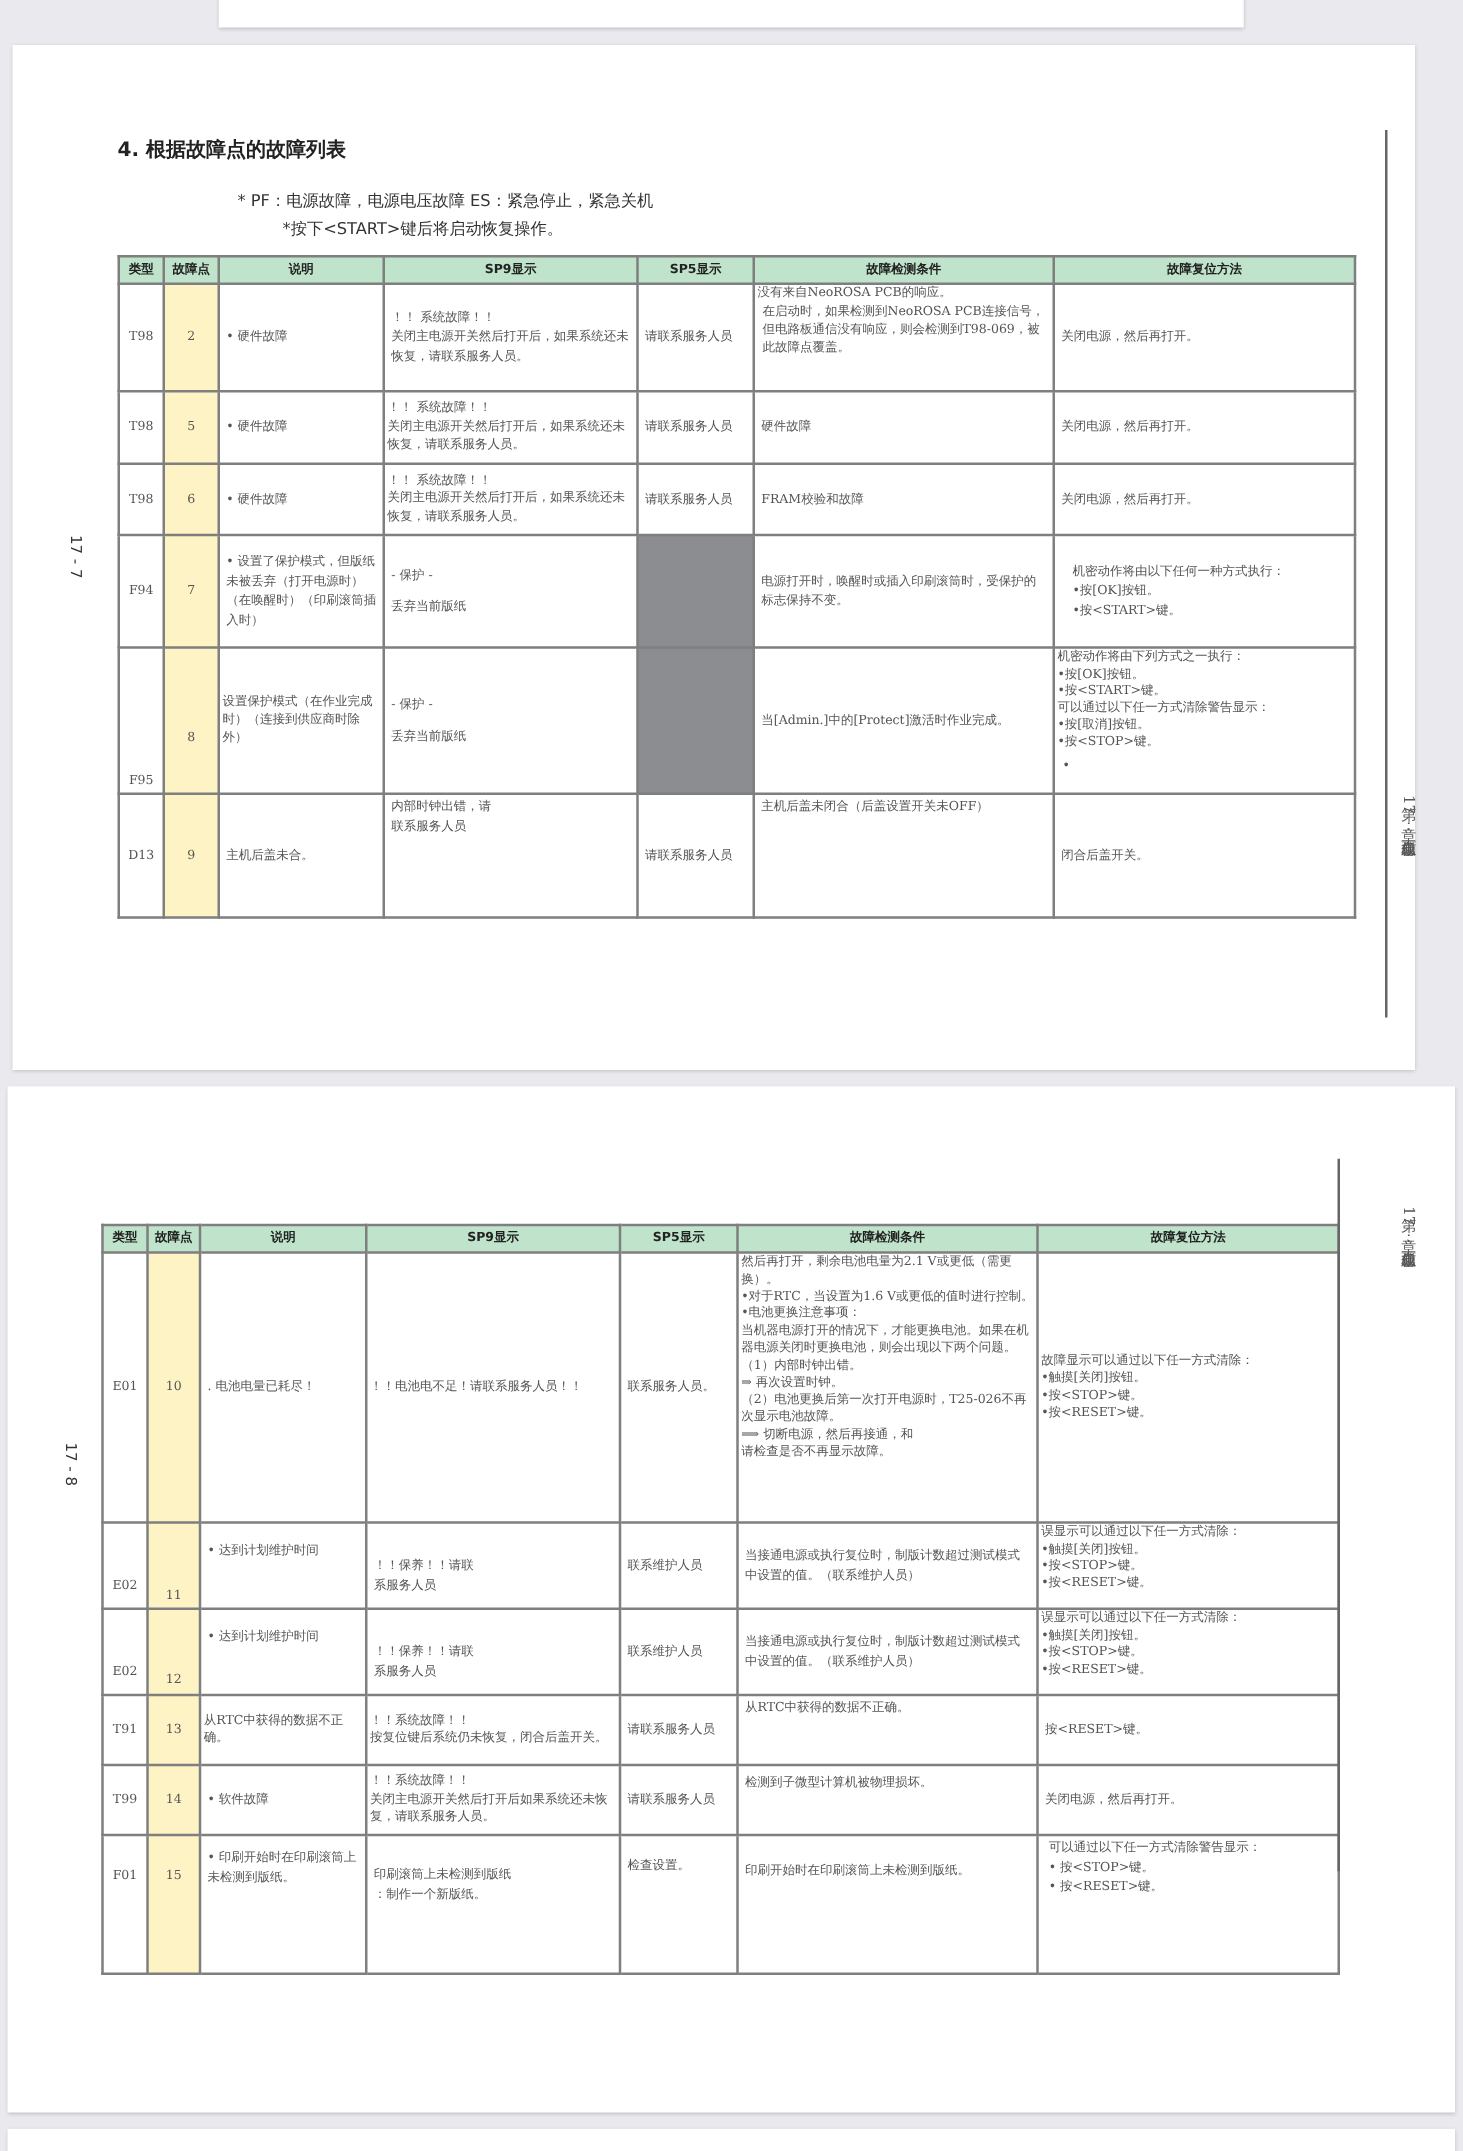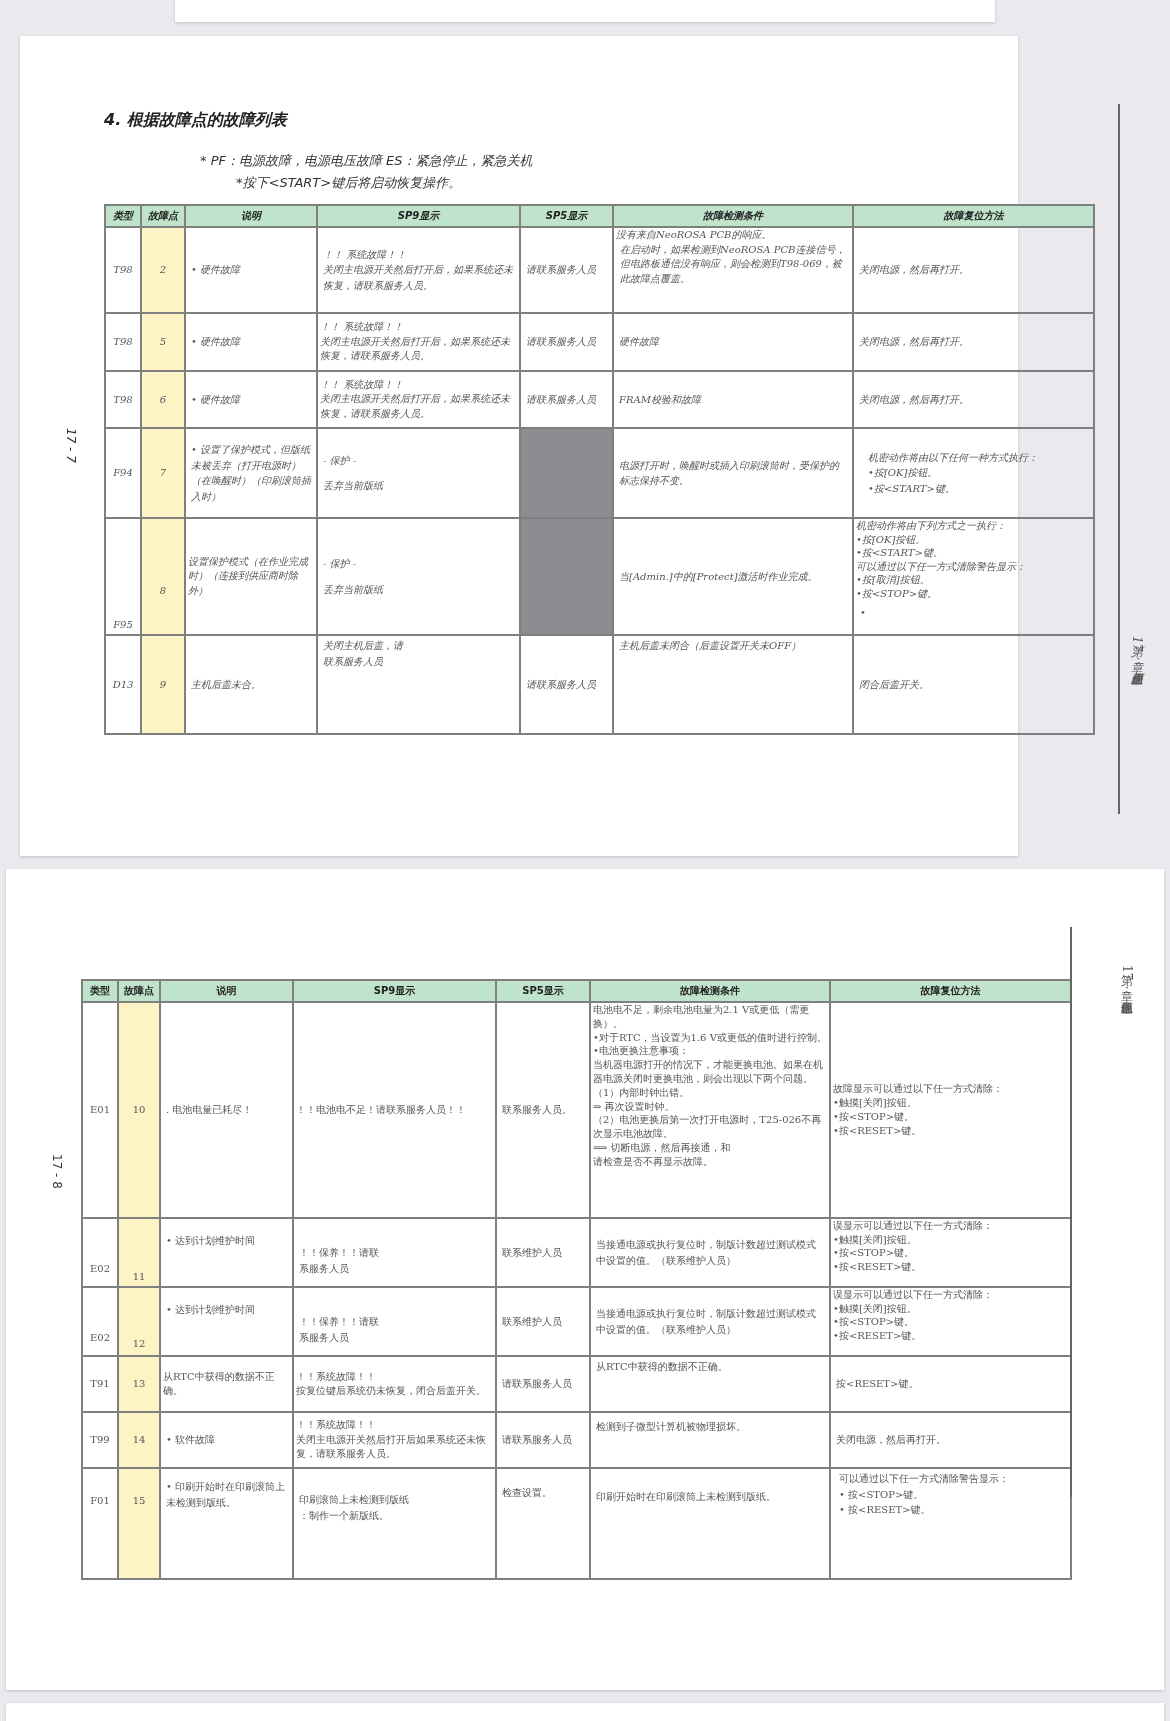--- a/index.html
+++ b/index.html
@@ -7,21 +7,21 @@
     width:1170px; height:1721px; overflow:hidden; position:relative;
     background:#e9e9ee;
     font-family:"DejaVu Serif", "Liberation Serif", serif;
     color:#444;
   }
   .page {
     position:absolute; background:#fff;
     box-shadow:0 1px 3px rgba(0,0,0,0.18);
   }
   .page-top { left:175px; top:-4px; width:820px; height:26px; }
-  .page1 { left:20px; top:36px; width:998px; height:820px;font-style:italic; }
+  .page1 { left:10px; top:36px; width:1122px; height:820px; }
   .page2 { left:6px; top:869px; width:1158px; height:821px; }
   .page3 { left:6px; top:1703px; width:1158px; height:30px; }
 
   .section-title {
     position:absolute; left:84px; top:74px;
     font-family:"DejaVu Sans", "Liberation Sans", sans-serif;
     font-size:16px; font-weight:bold; color:#222;
   }
   .note {
     position:absolute; left:180px;
@@ -175,21 +175,21 @@
             <span class="line">•按[取消]按钮。</span>
             <span class="line">•按&lt;STOP&gt;键。</span>
             <span class="line" style="margin-top:6px;padding-left:4px">•</span>
           </td>
       </tr>
       <tr style="height:99px">
         <td class="c-type">D13</td>
         <td class="c-point">9</td>
         <td>主机后盖未合。</td>
         <td class="top">
-            <span class="line">关闭主机后盖，请</span>
+            <span class="line">内部时钟出错，请</span>
             <span class="line">联系服务人员</span>
           </td>
         <td>请联系服务人员</td>
         <td class="top">主机后盖未闭合（后盖设置开关未OFF）</td>
         <td>闭合后盖开关。</td>
       </tr>
     </tbody>
   </table>
 
   <div class="side-num">17 - 7</div>
@@ -220,21 +220,21 @@
       </tr>
     </thead>
     <tbody>
       <tr style="height:216px">
         <td class="c-type">E01</td>
         <td class="c-point">10</td>
         <td>. 电池电量已耗尽！</td>
         <td class="tight">！！电池电不足！请联系服务人员！！</td>
         <td>联系服务人员。</td>
         <td class="top tight" style="line-height:1.38">
-          <span class="line">电池电不足，剩余电池电量为2.1 V或更低（需更换）。</span>
+          <span class="line">然后再打开，剩余电池电量为2.1 V或更低（需更换）。</span>
           <span class="line">•对于RTC，当设置为1.6 V或更低的值时进行控制。</span>
           <span class="line">•电池更换注意事项：</span>
           <span class="line">当机器电源打开的情况下，才能更换电池。如果在机器电源关闭时更换电池，则会出现以下两个问题。</span>
           <span class="line">（1）内部时钟出错。</span>
           <span class="line">⇒  再次设置时钟。</span>
           <span class="line">（2）电池更换后第一次打开电源时，T25-026不再次显示电池故障。</span>
           <span class="line">⟹   切断电源，然后再接通，和</span>
           <span class="line">请检查是否不再显示故障。</span>
         </td>
         <td class="tight" style="line-height:1.4">

